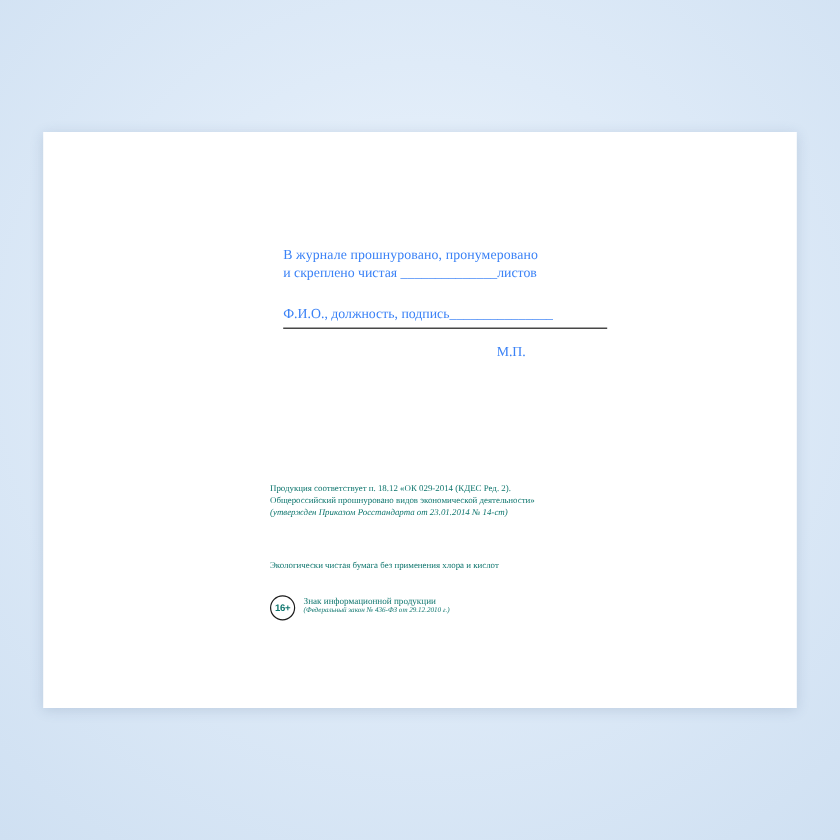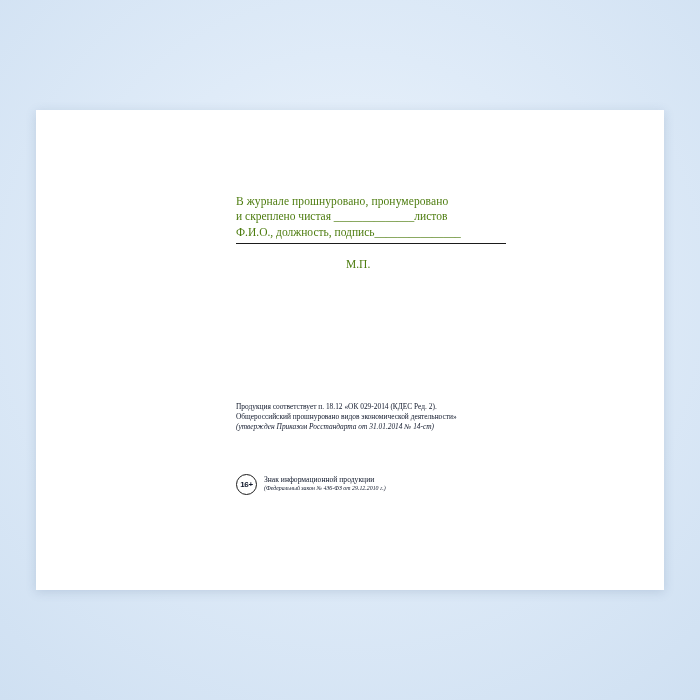--- a/index.html
+++ b/index.html
@@ -40,70 +40,69 @@
     left: 0;
     top: 0;
     width: 100%;
     height: 100%;
   }
 
   
   .cert-block {
     position: absolute;
     left: 200px;
-    top: 84px;
+    top: 96px;
     width: 330px;
-    color: #4d7c0f;
+    color: #3b82f6;
   }
   .cert-line {
     font-size: 11.5px;
     line-height: 15px;
     white-space: nowrap;
   }
   .cert-line.l1 { letter-spacing: 0.1px; }
   .cert-line.l4 {
-    margin-top: 1px;
+    margin-top: 19px;
   }
   .rule-long {
     margin-top: 2px;
     width: 270px;
     border-bottom: 1px solid #1b1b1b;
     height: 1px;
   }
   .mp {
     margin-top: 14px;
     font-size: 11.5px;
-    text-align: left;
+    text-align: center;
     width: 270px;
     padding-left: 110px;
     box-sizing: border-box;
   }
 
   
   .info-block {
     position: absolute;
-    left: 200px;
+    left: 189px;
     top: 292px;
     width: 360px;
-    color: #0f172a;
+    color: #0f766e;
   }
   .info-p {
     font-size: 7.4px;
     line-height: 10.2px;
     margin: 0 0 0 0;
     white-space: nowrap;
   }
   .info-p.italic { font-style: italic; }
   .gap-sm { height: 11px; }
 
   
   .age-row {
     display: flex;
-    align-items: center;
-    margin-top: 8px;
+    margin-top: 20px;
   }
   .age-badge {
     width: 19px;
     height: 19px;
     border: 1.1px solid #1b1b1b;
     border-radius: 50%;
     font-size: 8px;
     font-weight: bold;
     display: flex;
     align-items: center;
@@ -138,27 +137,28 @@
         <div class="cert-line l1">В журнале прошнуровано, пронумеровано</div>
         <div class="cert-line l2">и скреплено чистая ______________листов</div>
         <div class="cert-line l4">Ф.И.О., должность, подпись_______________</div>
         <div class="rule-long"></div>
         <div class="mp">М.П.</div>
       </div>
 
       <div class="info-block">
         <div class="info-p">Продукция соответствует п. 18.12 «ОК 029-2014 (КДЕС Ред. 2).</div>
         <div class="info-p">Общероссийский прошнуровано видов экономической деятельности»</div>
-        <div class="info-p italic">(утвержден Приказом Росстандарта от 31.01.2014 № 14-ст)</div>
+        <div class="info-p italic">(утвержден Приказом Росстандарта от 23.01.2014 № 14-ст)</div>
 
         <div class="gap-sm"></div>
 
         <div class="gap-sm"></div>
 
         <div class="gap-sm"></div>
+        <div class="info-p">Экологически чистая бумага без применения хлора и кислот</div>
 
         <div class="age-row">
           <div class="age-badge">16+</div>
           <div class="age-text">
             <div class="age-title">Знак информационной продукции</div>
             <div class="age-sub">(Федеральный закон № 436-ФЗ от 29.12.2010 г.)</div>
           </div>
         </div>
       </div>
 

